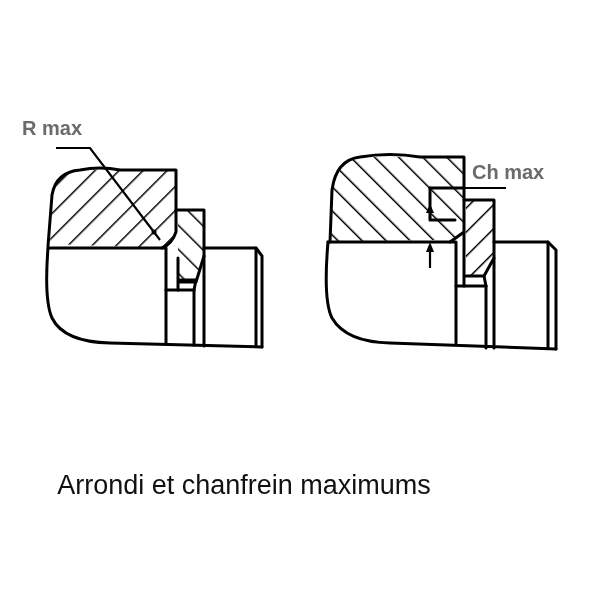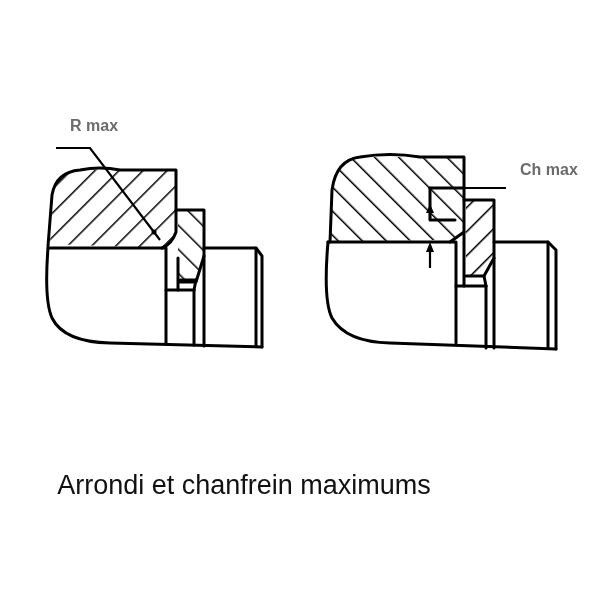--- a/index.html
+++ b/index.html
@@ -3,25 +3,24 @@
 <meta charset="utf-8">
 <style>
   html, body { margin: 0; padding: 0; background: #ffffff; }
   body { width: 600px; height: 600px; position: relative; overflow: hidden; }
   .stage { position: absolute; left: 0; top: 0; width: 600px; height: 600px; }
   svg { position: absolute; left: 0; top: 0; }
   .label {
     position: absolute;
     font-family: "Liberation Sans", sans-serif;
     font-weight: bold;
-    font-size: 16px;
+    font-size: 20px;
     color: #6b6b6b;
     line-height: 1;
     white-space: nowrap;
-    margin-left: 48px;
   }
   .caption {
     position: absolute;
     left: 0; width: 488px;
     top: 472px;
     text-align: center;
     font-family: "Liberation Sans", sans-serif;
     font-size: 27px;
     color: #111111;
     line-height: 1;

